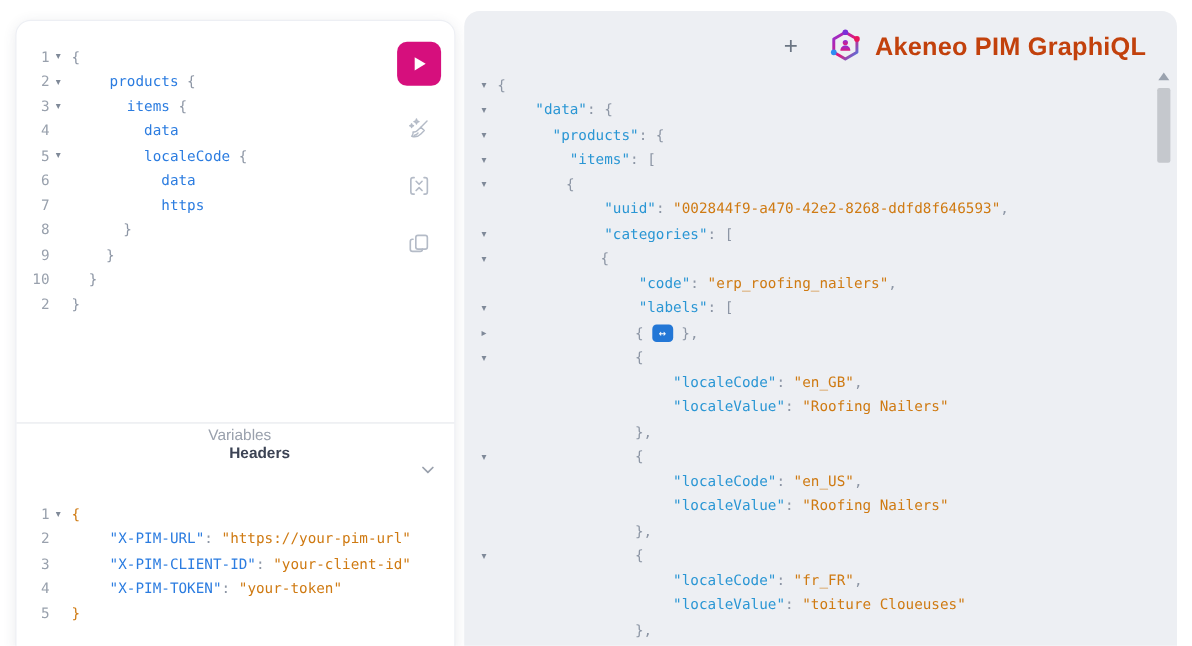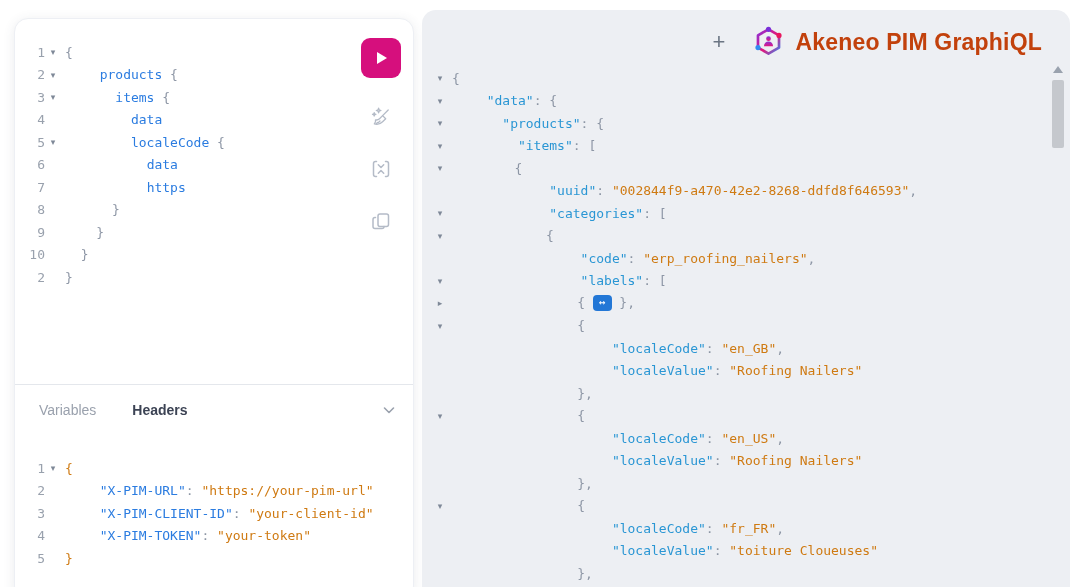--- a/index.html
+++ b/index.html
@@ -31,22 +31,22 @@
   .code { white-space:pre; padding-left:4px; }
   .tok-w { color:#444; }
   .tok-p { color:#8d96a5; }
   .tok-b { color:#2b7ce0;margin-left:19px; }
   .tok-o { color:#cf7a12; }
   .response-lines .tok-b { color:#2a96d4; }
   .badge { display:inline-block; background:#2377d6; color:#fff; border-radius:4px;
     font-size:11px; line-height:16px; padding:0 6px; vertical-align:1px; cursor:pointer; }
 
   
-  .tabs-row { position:absolute; top:378px; left:24px; right:16px; height:26px;
-    display:flex; align-items:center; }
+  .tabs-row { position:absolute; top:368px; left:24px; right:16px; height:26px;
+    display:flex; align-items:center;flex-direction:column; }
   .tab { border:none; background:none; font-size:14px; cursor:pointer; padding:0;
     color:#9aa1ad; font-family:"Liberation Sans", sans-serif; }
   .tab.active { color:#3c4354; font-weight:700; }
   .tab + .tab { margin-left:36px; }
   .tabs-chevron { margin-left:auto; background:none; border:none; cursor:pointer;
     display:flex; align-items:center; }
   .headers-lines { position:absolute; top:438px; left:0; right:10px; }
 
   
   .right-panel { position:absolute; left:422px; top:10px; width:648px; height:600px;

